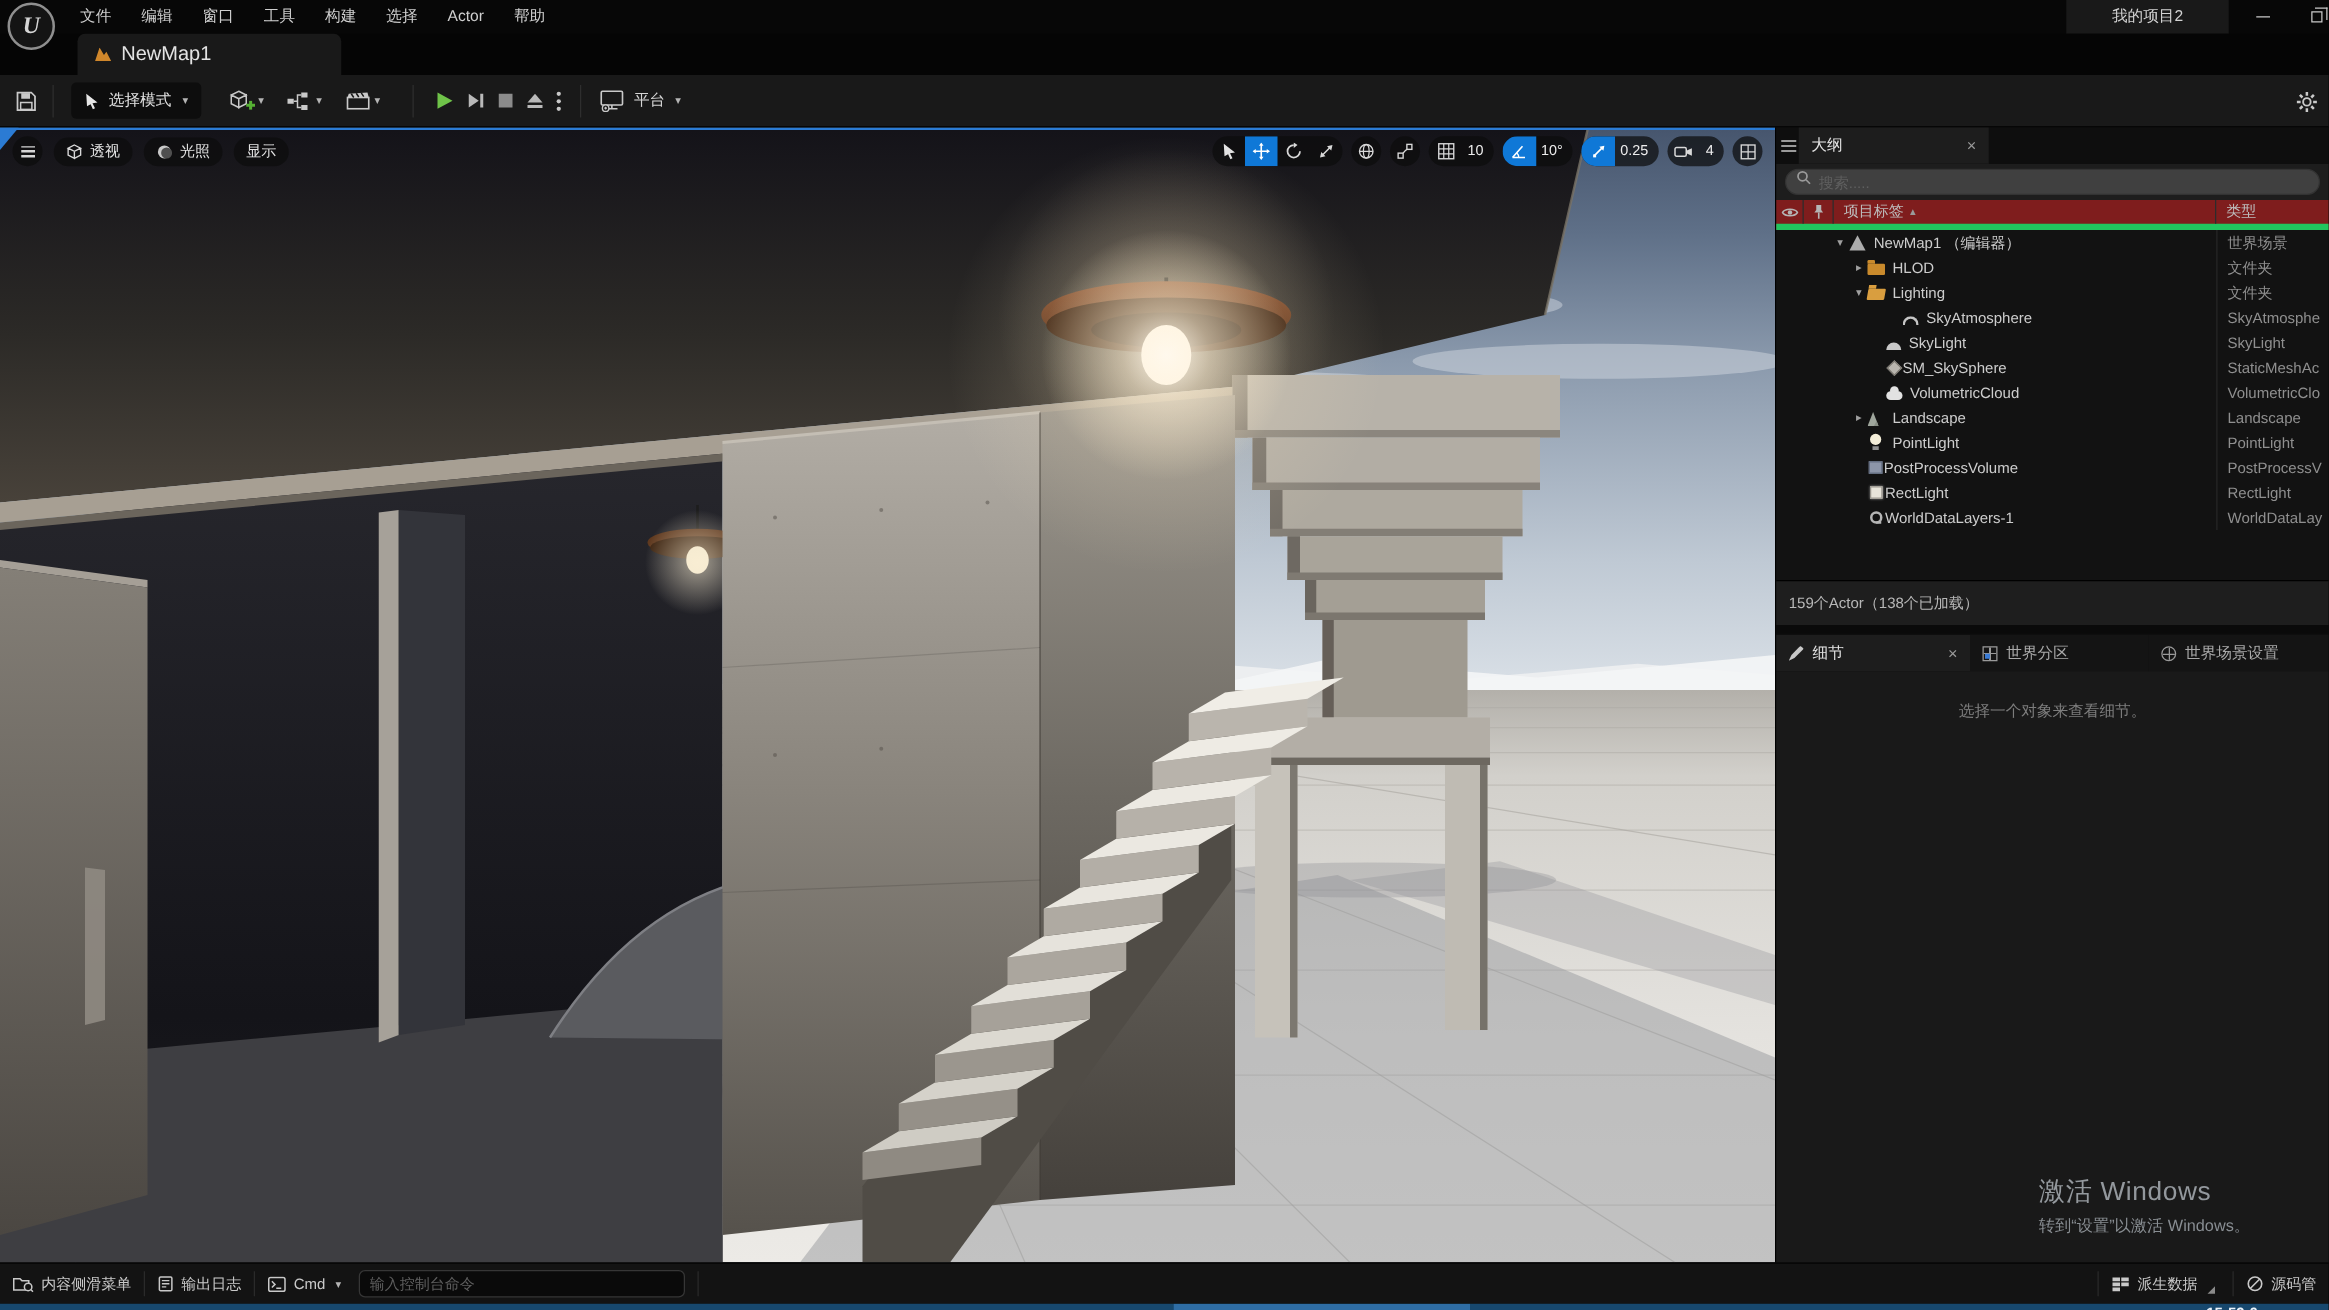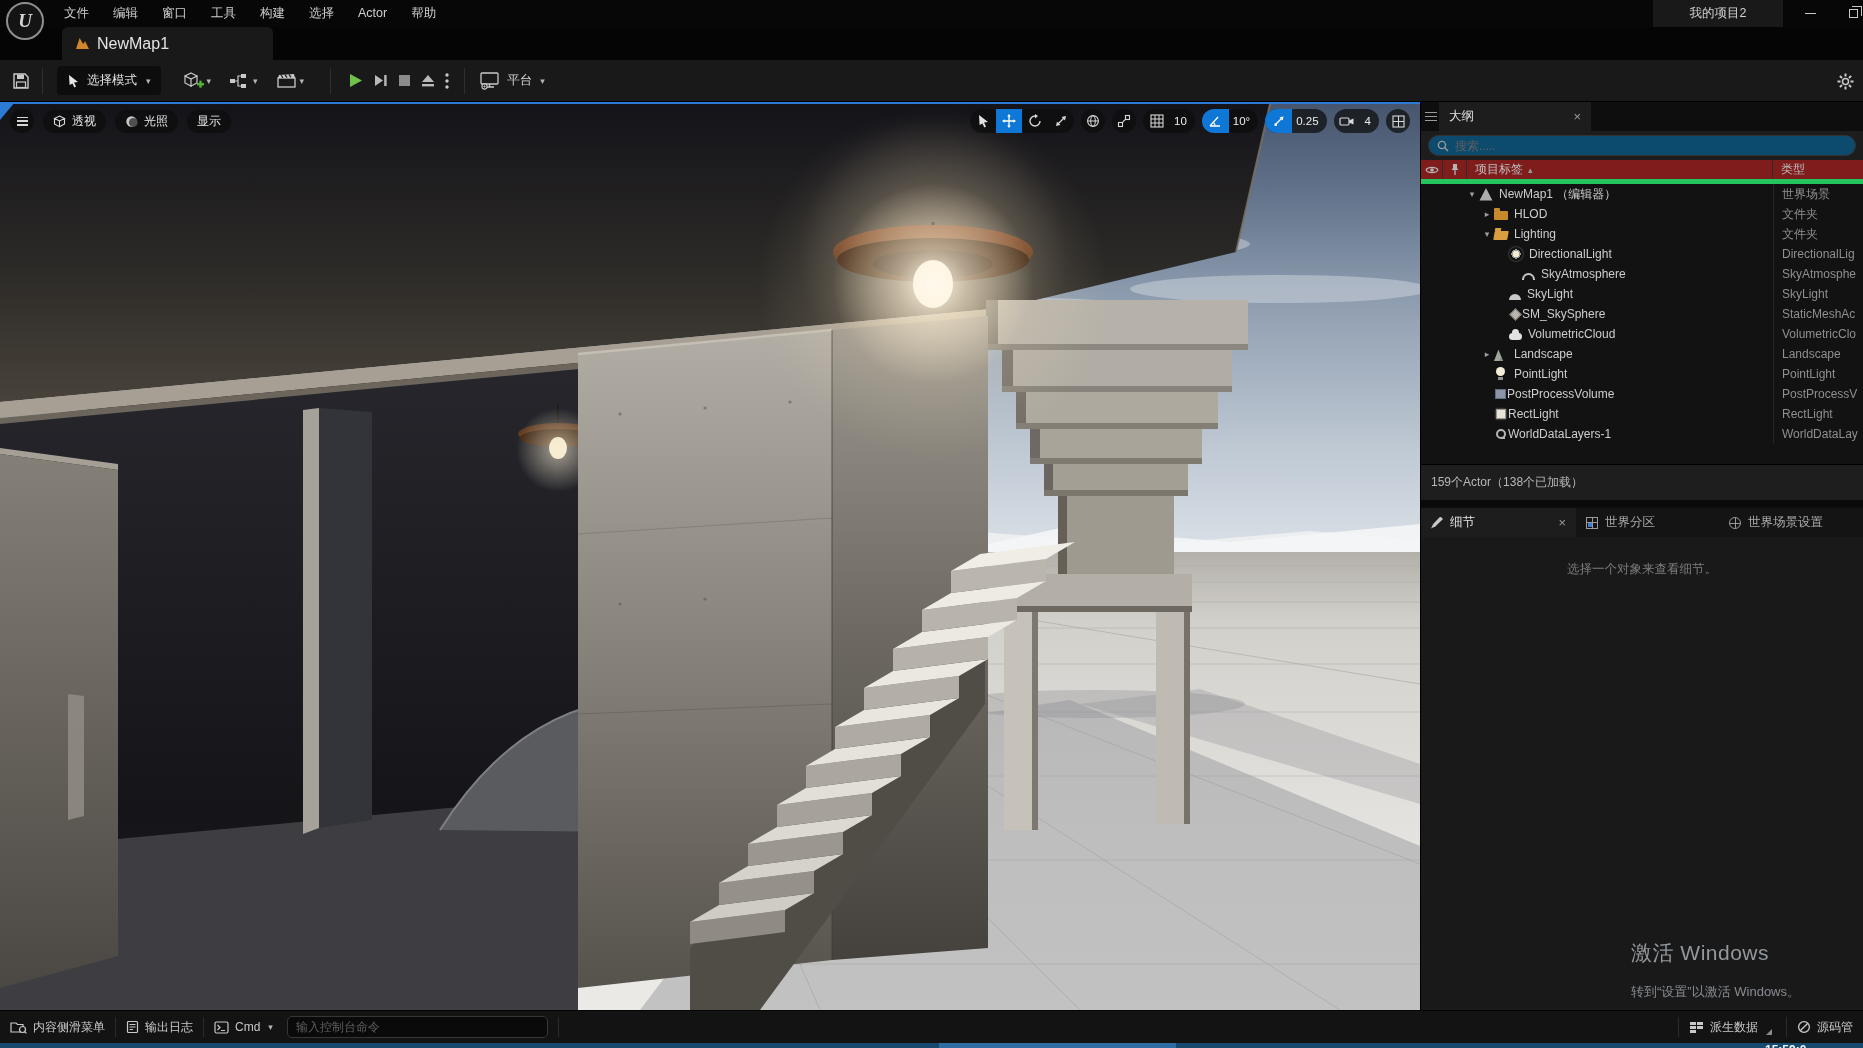--- a/index.html
+++ b/index.html
@@ -64,22 +64,22 @@
 
   
   .rightpanel { width:443px; height:908px; background:#111; display:flex; flex-direction:column; border-left:1px solid #000; }
   .ptabbar { height:29px; background:#0e0e0e; display:flex; align-items:flex-end; position:relative; }
   .ptab { height:29px; display:flex; align-items:center; gap:7px; padding:0 10px; font-size:12.5px; color:#a9a9a9; background:#141414; cursor:pointer; }
   .ptab.active { background:#1d1d1d; color:#e2e2e2; }
   .ptab .closex { color:#9a9a9a; font-size:13px; margin-left:14px; cursor:pointer; }
   .grip { width:12px; height:10px; margin:0 2px 0 4px; background:repeating-linear-gradient(#9a9a9a 0 1.5px, transparent 1.5px 4px); align-self:center; }
 
   .searchrow { height:29px; background:#1d1d1d; display:flex; align-items:center; padding:0 7px; }
-  .searchbox { flex:1; height:21px; border-radius:11px; background:#0c4a6e; border:1px solid #333;
-    display:flex; align-items:center; padding:0 8px; gap:6px; }
+  .searchbox { flex:1; height:21px; border-radius:11px; background:#404040; border:1px solid #333;
+    display:flex; padding:0 8px; gap:6px; }
   .searchbox input { flex:1; background:transparent; border:none; outline:none; color:#bdbdbd; font-size:12px; }
   .searchbox input::placeholder { color:#5f5f5f; }
 
   .ohdr { height:24px; background:#7f1d1d; display:flex; align-items:center; font-size:12px; color:#bdbdbd; border-bottom:5px solid #22c55e; }
   .ohdr-cell { display:flex; align-items:center; justify-content:center; height:100%; border-right:1px solid #2c2c2c; }
   .ohdr-eye { width:22px; } .ohdr-pin { width:24px; }
   .ohdr-label { flex:1; justify-content:flex-start; padding-left:8px; gap:5px; }
   .sortarrow { font-size:9px; color:#9a9a9a; }
   .ohdr-type { width:90px; justify-content:flex-start; padding-left:8px; border-right:none; }
 
@@ -114,21 +114,21 @@
 
   .ofooter { height:36px; background:#1e1e1e; border-top:1px solid #000; display:flex; align-items:center;
     padding-left:10px; color:#b8b8b8; font-size:12px; }
   .panel-div { height:7px; background:#0a0a0a; }
 
   .dtabbar { height:30px; background:#0e0e0e; display:flex; align-items:flex-end; }
   .dbody { height:473px; background:#191919; position:relative; }
   .empty-msg { position:absolute; top:24px; left:0; width:100%; text-align:center; color:#7d7d7d; font-size:12.5px; }
   .watermark { position:absolute; left:210px; top:402px; color:#93989d; }
   .wm1 { font-size:21px; letter-spacing:.5px; }
-  .wm2 { font-size:13px; margin-top:16px; color:#888d92; }
+  .wm2 { font-size:13px; margin-top:5px; color:#888d92; }
 
   .pencil-i { width:12px; height:12px; background:#c9c9c9; clip-path:polygon(0 100%,18% 62%,78% 0,100% 20%,38% 82%,0 100%); }
   .wp-grid-i { width:12px; height:12px; border:1px solid #9a9a9a; position:relative;
     background:linear-gradient(to right,transparent 4.5px,#9a9a9a 4.5px,#9a9a9a 5.5px,transparent 5.5px),
                linear-gradient(to bottom,transparent 4.5px,#9a9a9a 4.5px,#9a9a9a 5.5px,transparent 5.5px); }
   .wp-grid-i::after { content:''; position:absolute; left:1px; bottom:1px; width:4px; height:4px; background:#3a7bd5; }
   .globe-i { width:12px; height:12px; border:1px solid #9a9a9a; border-radius:50%; position:relative; overflow:hidden; }
   .globe-i::before { content:''; position:absolute; left:50%; top:0; width:1px; height:100%; background:#9a9a9a; }
   .globe-i::after { content:''; position:absolute; top:50%; left:0; height:1px; width:100%; background:#9a9a9a; }
 
@@ -640,26 +640,20 @@
             <span class="ric ric-folder"></span>
             <span class="rname">HLOD</span>
             <span class="rtype">文件夹</span>
           </div>
           <div class="orow" style="padding-left: 59px;">
             <span class="exp">▾</span>
             <span class="ric ric-folder-open"></span>
             <span class="rname">Lighting</span>
             <span class="rtype">文件夹</span>
           </div>
-          <div class="orow" style="padding-left: 74px;">
-            <span class="exp"></span>
-            <span class="ric ric-sun"></span>
-            <span class="rname">DirectionalLight</span>
-            <span class="rtype">DirectionalLig</span>
-          </div>
           <div class="orow" style="padding-left: 87px;">
             <span class="exp"></span>
             <span class="ric ric-atmosphere"></span>
             <span class="rname">SkyAtmosphere</span>
             <span class="rtype">SkyAtmosphe</span>
           </div>
           <div class="orow" style="padding-left: 74px;">
             <span class="exp"></span>
             <span class="ric ric-skylight"></span>
             <span class="rname">SkyLight</span>

